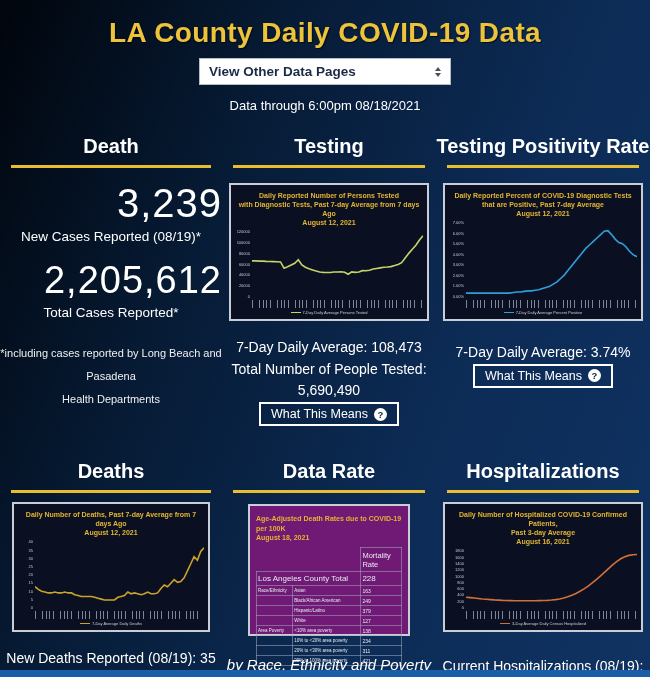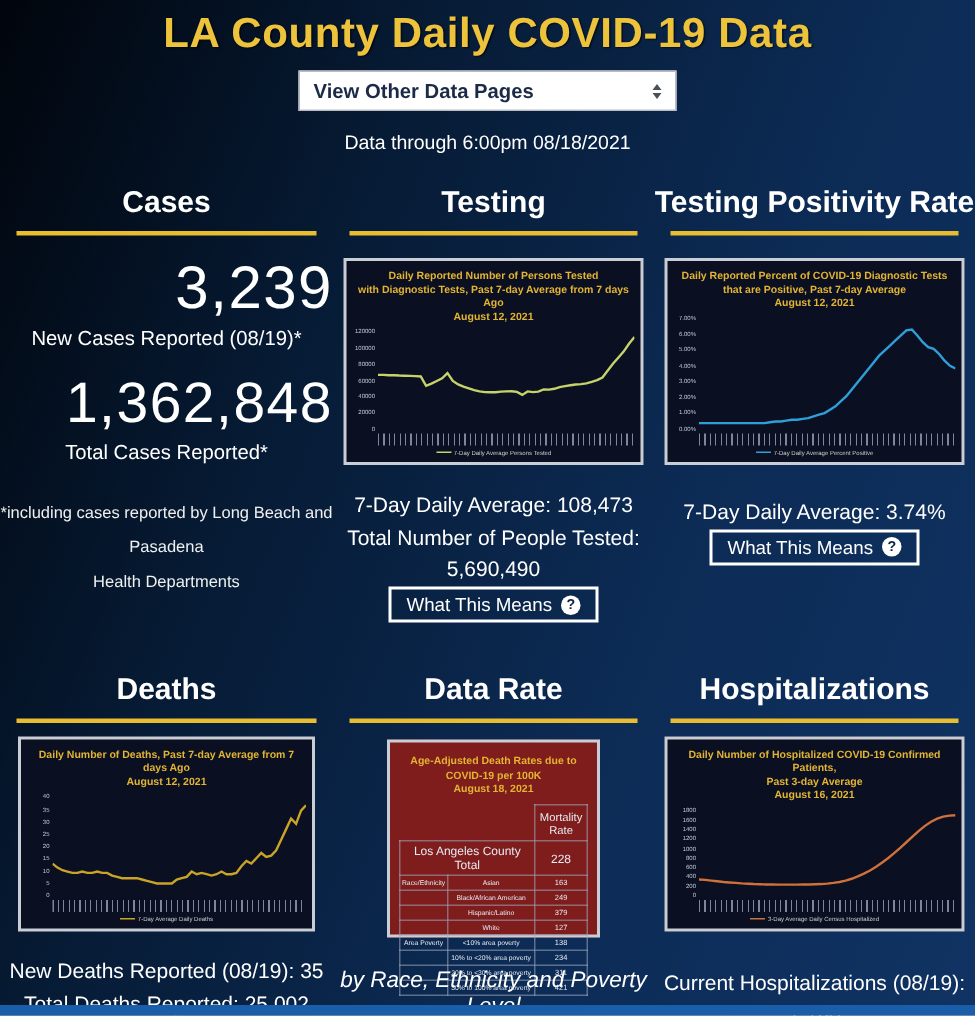--- a/index.html
+++ b/index.html
@@ -4,21 +4,21 @@
 <style>
   * { margin:0; padding:0; box-sizing:border-box; }
   html,body { width:650px; height:677px; overflow:hidden; }
   body {
     font-family:"Liberation Sans", sans-serif;
     background:linear-gradient(112deg,#01050C 0%,#061A33 30%,#0C2B55 65%,#103363 100%);
     position:relative; color:#fff;
   }
   .page-title {
     text-align:center; color:#EEC33C; font-size:28px; font-weight:bold;
-    padding-top:6px; letter-spacing:.4px; text-shadow:1px 1px 1px rgba(0,0,0,.6);
+    padding-top:17px; letter-spacing:.4px; text-shadow:1px 1px 1px rgba(0,0,0,.6);
   }
   .nav-select {
     width:252px; height:27px; margin:9px auto 0; background:#fff; border:1px solid #b8bcc4;
     display:flex; align-items:center; justify-content:space-between; padding:0 9px;
     color:#1B2A47; font-size:13.5px; font-weight:bold; cursor:pointer;gap:14px;
   }
   .spinner { display:flex; flex-direction:column; align-items:center; }
   .arr-up { width:0; height:0; border-left:3.5px solid transparent; border-right:3.5px solid transparent; border-bottom:4.5px solid #4a4f58; margin-bottom:2px; }
   .arr-down { width:0; height:0; border-left:3.5px solid transparent; border-right:3.5px solid transparent; border-top:4.5px solid #4a4f58; }
   .data-through { text-align:center; font-size:13px; margin-top:13px; }
@@ -52,22 +52,22 @@
   .stats { margin-top:16px; font-size:14px; line-height:1.55; }
   .stats.single { margin-top:21px; }
   .wtm-button {
     display:inline-flex; align-items:center; gap:6px;
     border:2px solid #fff; background:transparent; color:#fff; font-size:12.5px;
     padding:3px 10px; font-family:inherit; cursor:pointer;justify-content:flex-end;
   }
   .q-circle { width:13px; height:13px; border-radius:50%; background:#fff; color:#0D2142; font-size:9.5px; font-weight:bold; display:flex; align-items:center; justify-content:center; }
   
   .table-box {
-    width:142px; height:132px; margin:11px auto 0; background:#7f1d1d;
-    border:2px solid #C9CDD6; padding:8px 6px 4px; text-align:center;
+    width:162px; height:132px; margin:11px auto 0; background:#701a75;
+    border:2px solid #C9CDD6; padding:8px 6px 4px; text-align:left;
   }
   .table-title { font-size:7px; font-weight:bold; color:#E3B431; line-height:1.35; white-space:pre-line; }
   .mort-table { width:100%; border-collapse:collapse; margin-top:5px; color:#E6EAF2; }
   .mort-table td, .mort-table th { border:1px solid rgba(160,170,190,.55); padding:1.5px 1px; font-weight:normal; }
   .mort-table th.vhead { font-size:7.5px; padding:2.5px 1px; }
   .mort-table tr.total td { font-size:8px; padding:2px 1px; }
   .mort-table td.g { font-size:4.5px; width:25%; }
   .mort-table td.c { font-size:4.5px; width:47%; }
   .mort-table td.v { font-size:5px; width:28%; }
   .caption-italic { margin-top:20px; font-size:15px; font-style:italic; }
@@ -84,25 +84,25 @@
     <span class="arr-up"></span>
     <span class="arr-down"></span>
   </span>
 </div>
 
 <div class="data-through">Data through 6:00pm 08/18/2021</div>
 
 <div class="grid row1">
 
   <div class="panel">
-    <div class="panel-title" style="margin-top:7px">Cases</div>
+    <div class="panel-title" style="margin-top:7px">Death</div>
     <div class="underline"></div>
     <div class="big-num">3,239</div>
     <div class="num-label">New Cases Reported (08/19)*</div>
-    <div class="big-num second">1,362,848</div>
+    <div class="big-num second">2,205,612</div>
     <div class="num-label">Total Cases Reported*</div>
     <div class="footnote">
       <div>*including cases reported by Long Beach and Pasadena</div>
       <div>Health Departments</div>
     </div>
   </div>
 
   <div class="panel">
     <div class="panel-title" style="margin-top:7px">Testing</div>
     <div class="underline"></div>

